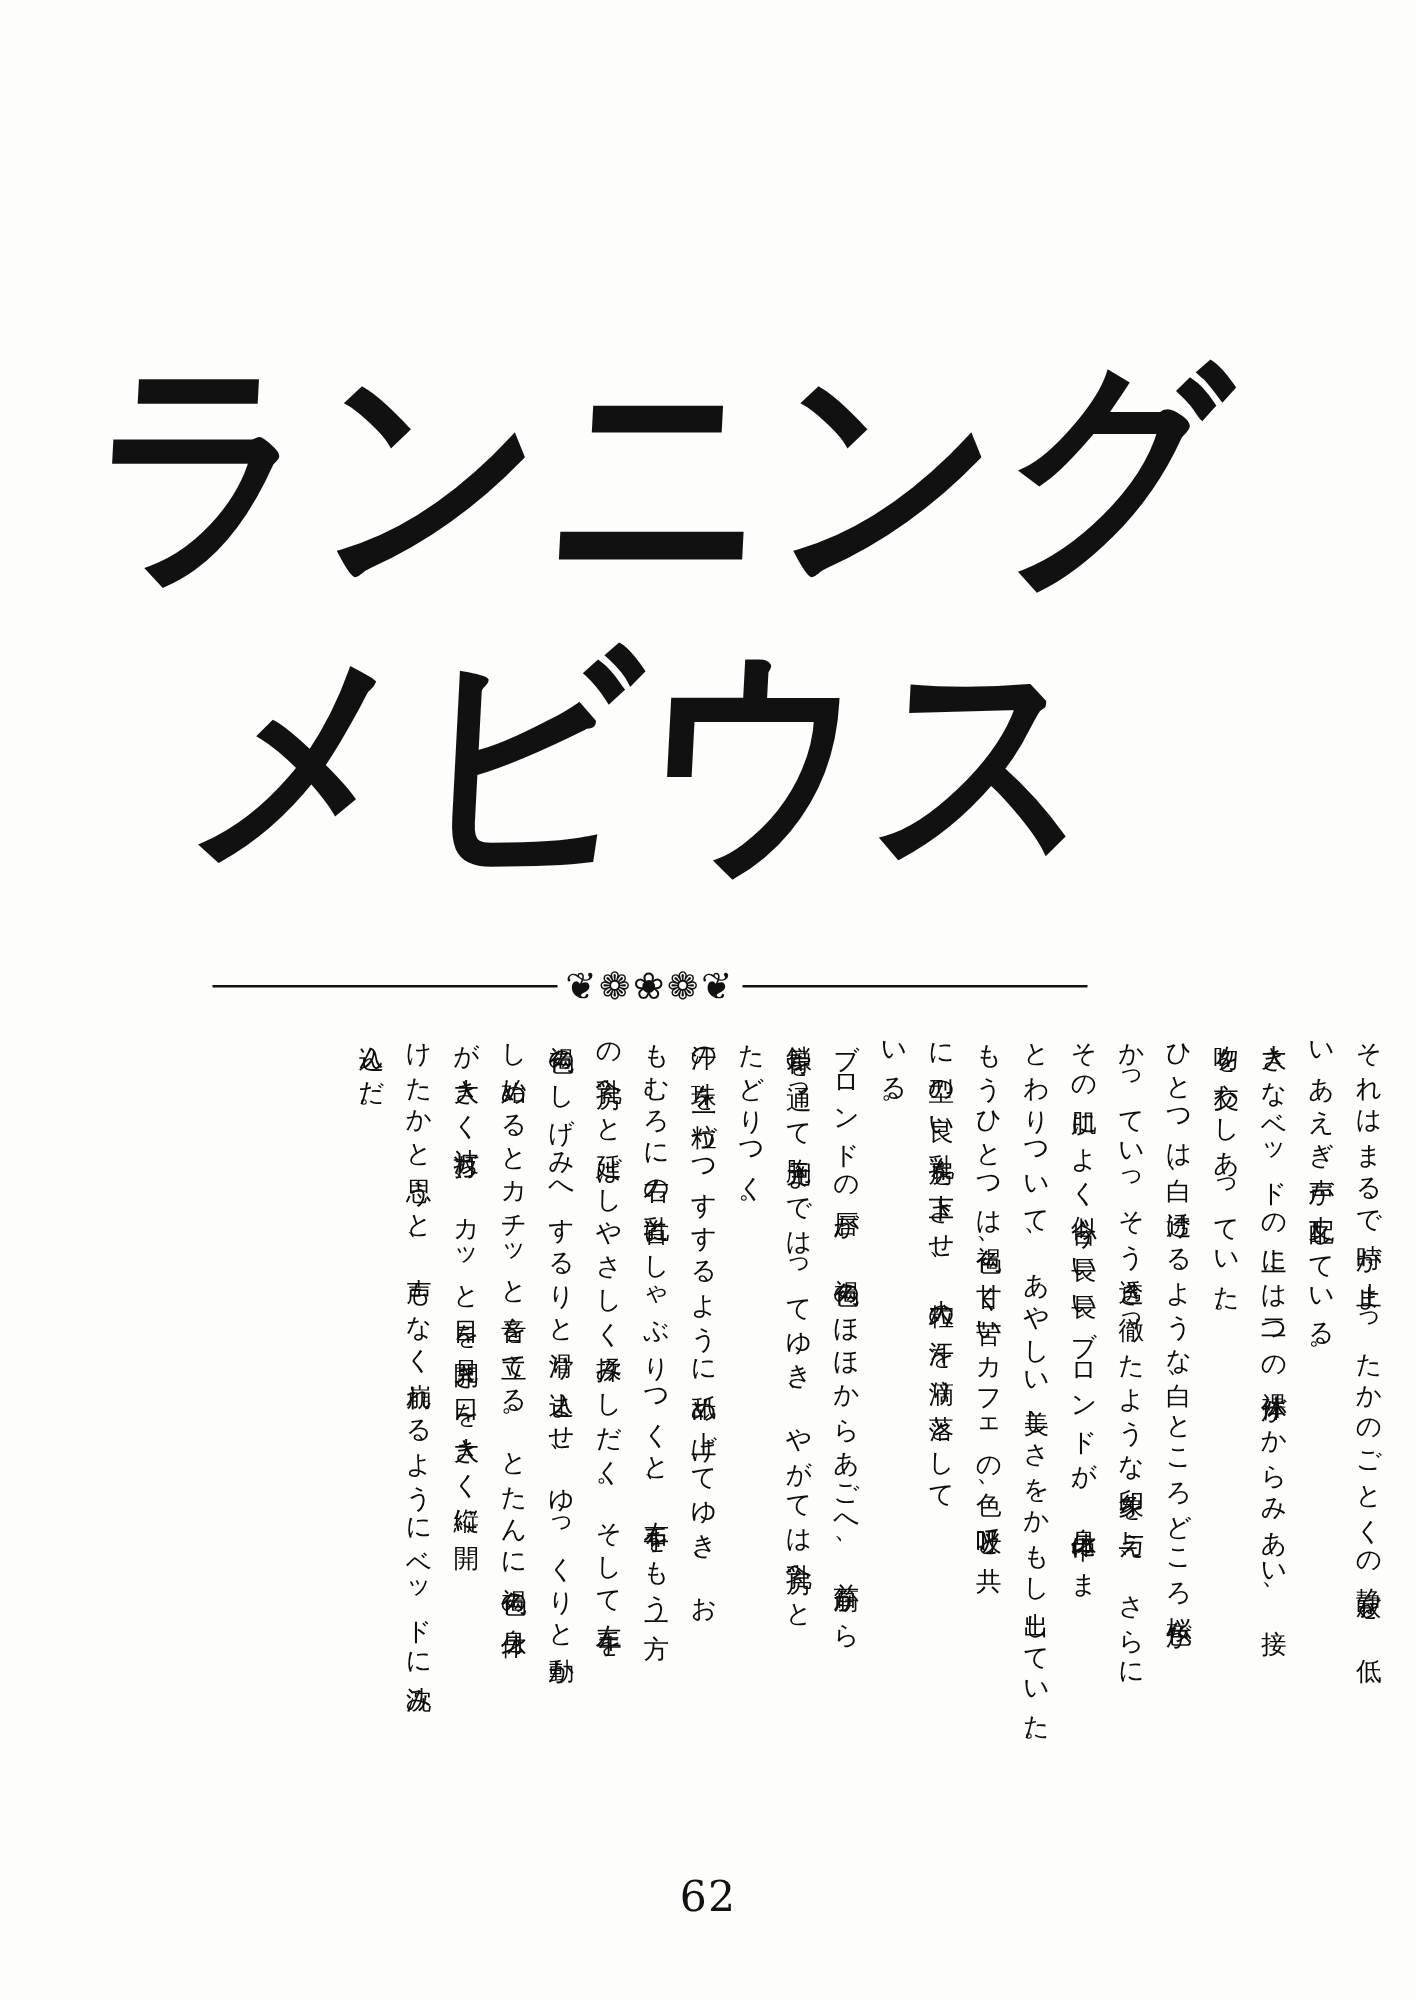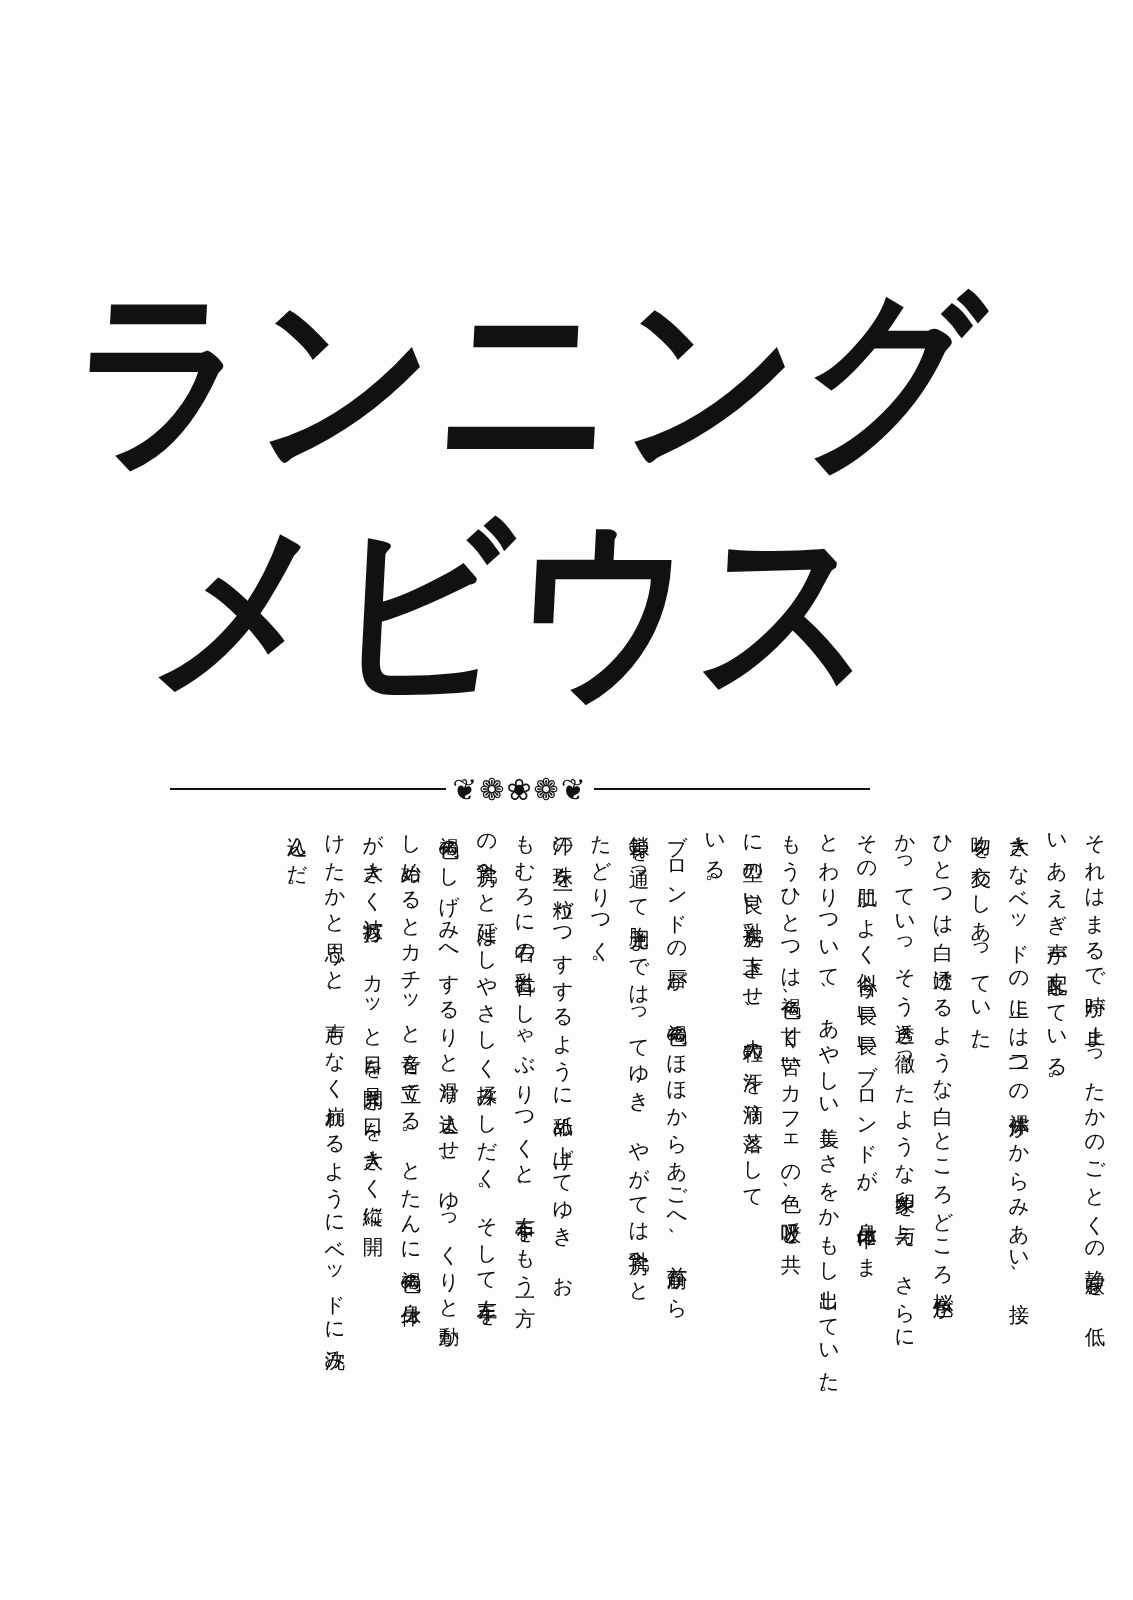--- a/index.html
+++ b/index.html
@@ -153,14 +153,15 @@
     <div class="col">汗の珠を一粒づつすするように舐め上げてゆき、お</div>
     <div class="col">もむろに右の乳首にしゃぶりつくと、右手をもう一方</div>
     <div class="col">の乳房へと延ばしやさしく揉みしだく。そして左手を</div>
     <div class="col">褐色のしげみへするりと滑り込ませ、ゆっくりと動か</div>
     <div class="col">し始めるとカチッと音を立てる。とたんに褐色の身体</div>
     <div class="col">が大きく波打ち、カッと目を見開き口を大きく縦に開</div>
     <div class="col">けたかと思うと、声もなく崩れるようにベッドに沈み</div>
     <div class="col">込んだ。</div>
   </div>
 
+  <div class="page-number">62</div>
 
 </div>
 
 </body></html>

